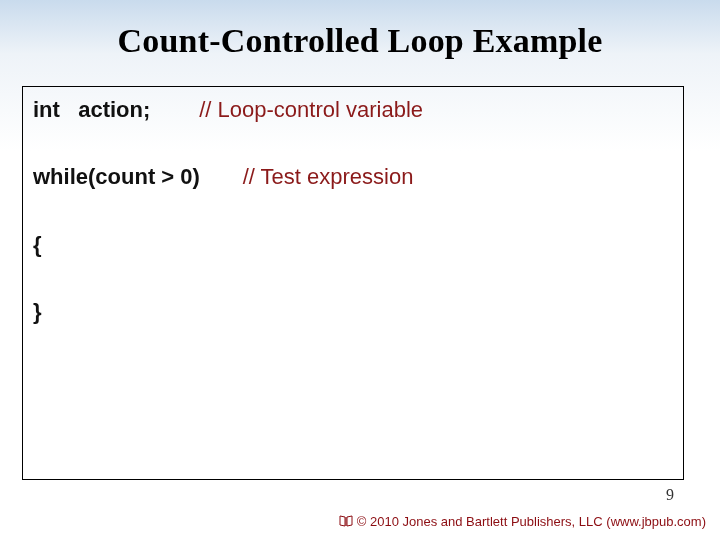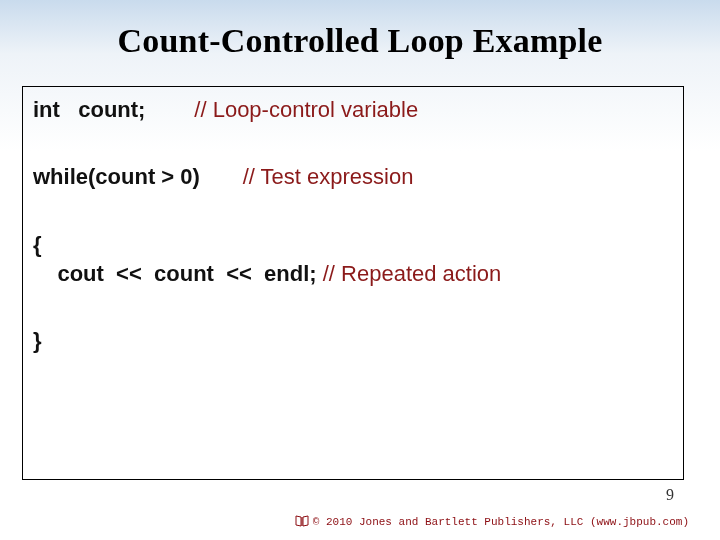--- a/index.html
+++ b/index.html
@@ -6,34 +6,33 @@
   .slide{position:relative;width:720px;height:540px;box-sizing:border-box;
     background:linear-gradient(to bottom,#c9dbed 0%,#eef3f8 10%,#ffffff 28%,#ffffff 100%);}
   .title{font-size:34px;font-weight:bold;color:#000;text-align:center;padding-top:22px;letter-spacing:.2px;}
   .codebox{position:absolute;left:22px;top:86px;width:662px;height:394px;border:1.5px solid #000;box-sizing:border-box;
     padding:10px 10px 6px 10px;font-family:Arial,Helvetica,sans-serif;font-size:22px;color:#111;font-weight:bold;line-height:1.15;}
   .line{margin-bottom:22px;white-space:pre;}
   .line.tight{margin-bottom:4px;margin-top:42px;}
   .cmt{color:#8b1a1a;font-weight:normal;}
   .code{color:#111;}
   .pagenum{position:absolute;right:46px;bottom:36px;font-family:"Times New Roman",serif;font-size:16px;color:#333;}
-  .copyright{position:absolute;right:31px;bottom:10px;font-family:Liberation Mono, monospace;font-size:11px;color:#8c0d12;}
+  .copyright{position:absolute;right:14px;bottom:10px;font-family:Liberation Sans, sans-serif;font-size:13px;color:#8c0d12;}
   .book-icon{display:inline-block;vertical-align:middle;margin-right:4px;}
 </style>
 </head>
 <body>
 
 <div class="slide">
   <div class="title">Count-Controlled Loop Example</div>
 
   <div class="codebox">
-    <div class="line"><span class="code">int   count;</span><span>        </span><span class="cmt">// Loop-control variable</span></div>
+    <div class="line"><span class="code">int   action;</span><span>        </span><span class="cmt">// Loop-control variable</span></div>
     <div class="line tight"><span class="code">while(count &gt; 0)</span><span>       </span><span class="cmt">// Test expression</span></div>
     <div class="line tight"><span class="code">{</span></div>
-    <div class="line"><span class="code">    cout  &lt;&lt;  count  &lt;&lt;  endl;</span><span> </span><span class="cmt">// Repeated action</span></div>
     <div class="line tight"><span class="code">}</span></div>
   </div>
 
   <div class="pagenum">9</div>
   <div class="copyright">
     <span class="book-icon">
       <svg width="14" height="12" viewBox="0 0 14 12">
           <path d="M1 1 L6 2 L6 11 L1 10 Z M13 1 L8 2 L8 11 L13 10 Z M7 2.2 L7 11" fill="none" stroke="#8c0d12" stroke-width="1"></path>
         </svg>
     </span><span>© 2010 Jones and Bartlett Publishers, LLC (www.jbpub.com)</span>

